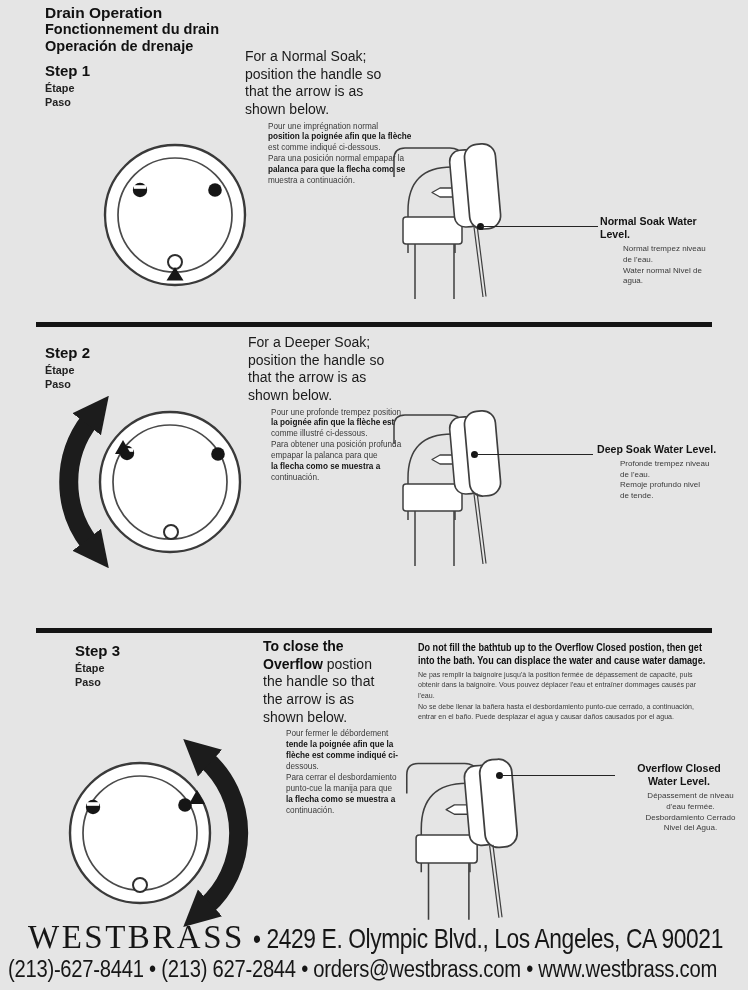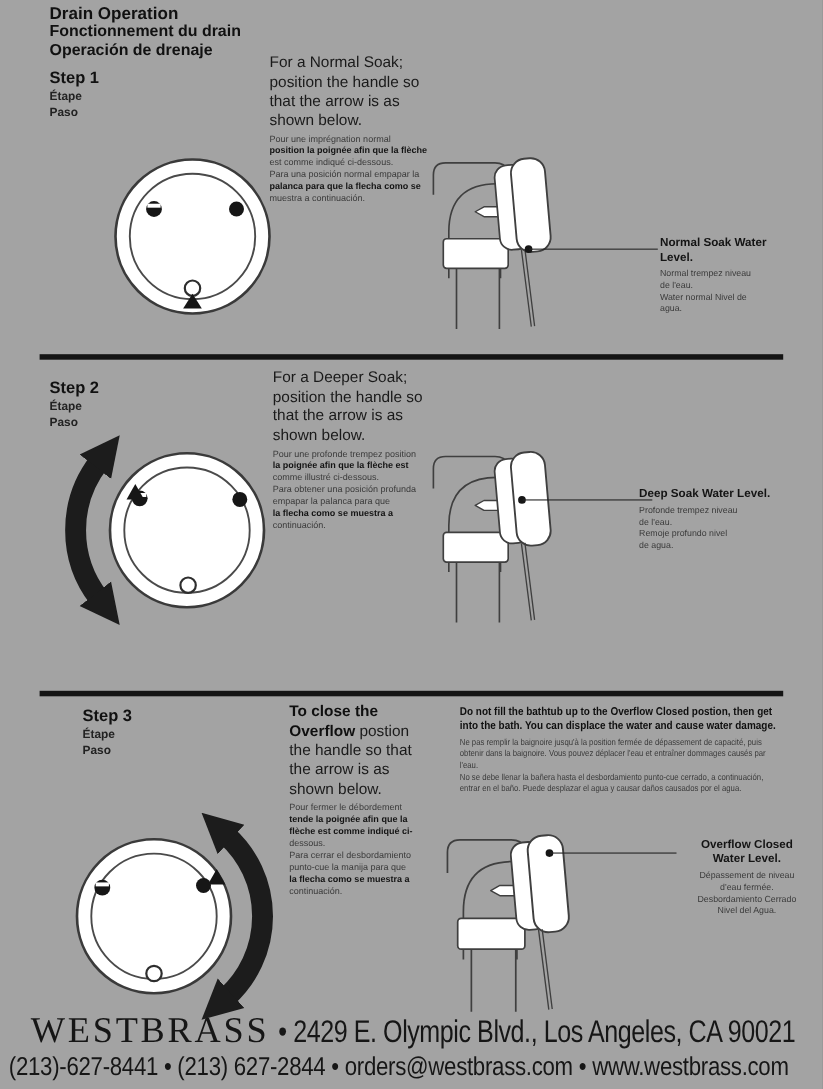--- a/index.html
+++ b/index.html
@@ -1,37 +1,37 @@
 <!DOCTYPE html>
 <html><head>
 <meta charset="utf-8">
 <style>
   html,body{margin:0;padding:0;background:#888;}
   .page{
-    position:relative;width:748px;height:990px;background:#a3a3a3;
+    position:relative;width:748px;height:990px;background:#e5e5e5;
     font-family:"Liberation Sans","DejaVu Sans",sans-serif;color:#1c1c1c;
     margin:0 auto;overflow:hidden;
   }
   .abs{position:absolute;}
   svg{overflow:visible;display:block;}
 
   
   .doc-title{left:45px;top:4px;}
   .doc-title .t1{font-size:15.5px;font-weight:700;color:#111;line-height:1.12;}
   .doc-title .t2{font-size:14.5px;font-weight:700;color:#111;line-height:1.16;}
 
   
   .step-label .s{font-size:15px;font-weight:700;color:#111;line-height:1.15;margin-bottom:2px;}
   .step-label .sub{font-size:10.8px;font-weight:700;color:#222;line-height:1.3;}
 
   
   .instr{width:168px;}
   .instr .en{font-size:14px;line-height:1.26;color:#1a1a1a;margin:0 0 3px 0;width:162px;}
   .instr .en b{font-weight:700;color:#0f0f0f;}
-  .ln{font-size:8.2px;line-height:1.34;color:#3a3a3a;}
+  .ln{font-size:8.2px;line-height:1.34;color:#3a3a3a;margin-left:23px;}
   .ln.b{font-weight:700;color:#141414;}
   .instr3 .en{width:132px;}
 
   
   .callout{width:122px;}
   .callout .t{font-size:10.6px;font-weight:700;line-height:1.25;color:#141414;margin:0 0 3px 0;}
   .callout .ln{font-size:8px;line-height:1.32;color:#3a3a3a;}
 
   
   .warning{left:418px;top:641px;width:372px;transform:scaleX(0.88);transform-origin:left top;}
@@ -155,26 +155,26 @@
     <circle cx="172" cy="64" r="6.8" fill="#161616"></circle>
     <circle cx="125" cy="142" r="7" fill="#ffffff" stroke="#2e2e2e" stroke-width="2"></circle>
     <polygon points="77,50 69,64 85,64" fill="#161616"></polygon>
   </svg>
 
   <svg class="abs" style="left:378px;top:400px;" width="130" height="170">
     <use href="#drain"></use>
   </svg>
   <div class="abs ldot" style="left:471px;top:451px;"></div>
   <div class="abs leader" style="left:475px;top:454px;width:118px;"></div>
-  <div class="abs callout" style="left:581px;top:443px;">
+  <div class="abs callout" style="left:597px;top:443px;">
     <p class="t">Deep Soak Water Level.</p>
     <div class="ln">Profonde trempez niveau</div>
     <div class="ln">de l'eau.</div>
     <div class="ln">Remoje profundo nivel</div>
-    <div class="ln">de agua.</div>
+    <div class="ln">de tende.</div>
   </div>
 
   <div class="abs rule" style="top:628px;"></div>
 
   <div class="abs step-label" style="left:45px;top:642px;margin-left:30px;">
     <div class="s">Step 3</div>
     <div class="sub">Étape</div>
     <div class="sub">Paso</div>
   </div>
 

